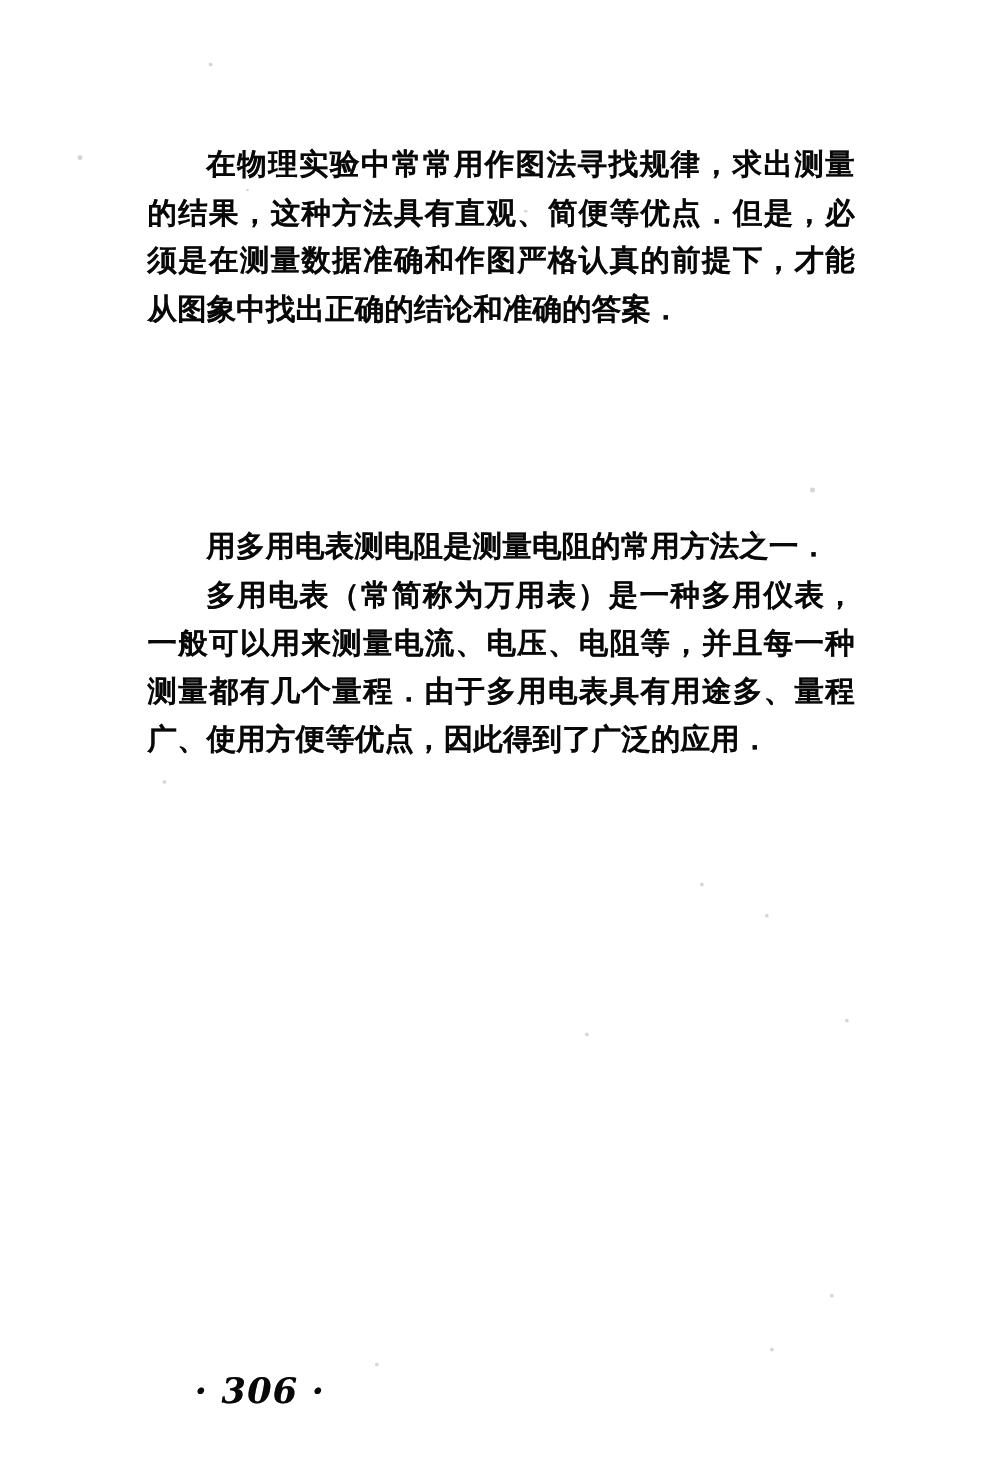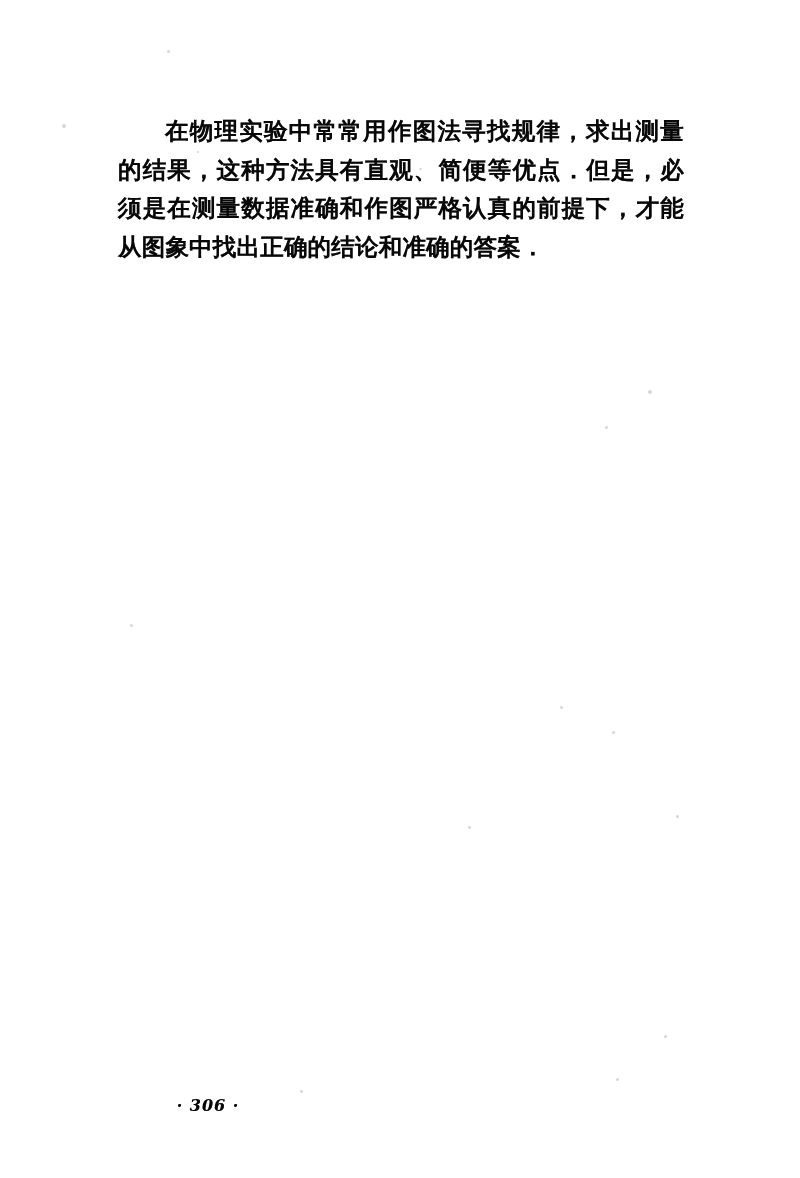--- a/index.html
+++ b/index.html
@@ -79,21 +79,21 @@
     top: 418px;
     width: 566px;
   }
 
   .folio {
     position: absolute;
     left: 118px;
     top: 1096px;
     width: 180px;
     text-align: center;
-    font-size: 16px;
+    font-size: 28px;
     font-style: italic;
     font-weight: bold;
     letter-spacing: 1px;
     font-family: "DejaVu Serif", "Liberation Serif", serif;
   }
 
   
   .textblock p, .section-title-wrap h2, .body-lower p, .folio {
     text-shadow: 0 0 .4px rgba(0,0,0,.55);
   }
@@ -117,17 +117,19 @@
   <span class="speck" style="left:664px; top:1035px; width:3px; height:3px;"></span>
   <span class="speck" style="left:616px; top:1078px; width:3px; height:3px;"></span>
   <span class="speck" style="left:300px; top:1090px; width:3px; height:3px;"></span>
 
   <div class="textblock">
     <p class="para">在物理实验中常常用作图法寻找规律，求出测量的结果，这种方法具有直观、简便等优点．但是，必须是在测量数据准确和作图严格认真的前提下，才能从图象中找出正确的结论和准确的答案．</p>
   </div>
 
 
   <div class="body-lower">
+    <p class="para">用多用电表测电阻是测量电阻的常用方法之一．</p>
+    <p class="para">多用电表（常简称为万用表）是一种多用仪表，一般可以用来测量电流、电压、电阻等，并且每一种测量都有几个量程．由于多用电表具有用途多、量程广、使用方便等优点，因此得到了广泛的应用．</p>
   </div>
 
   <div class="folio">· 306 ·</div>
 
 </div>
 
 </body></html>

